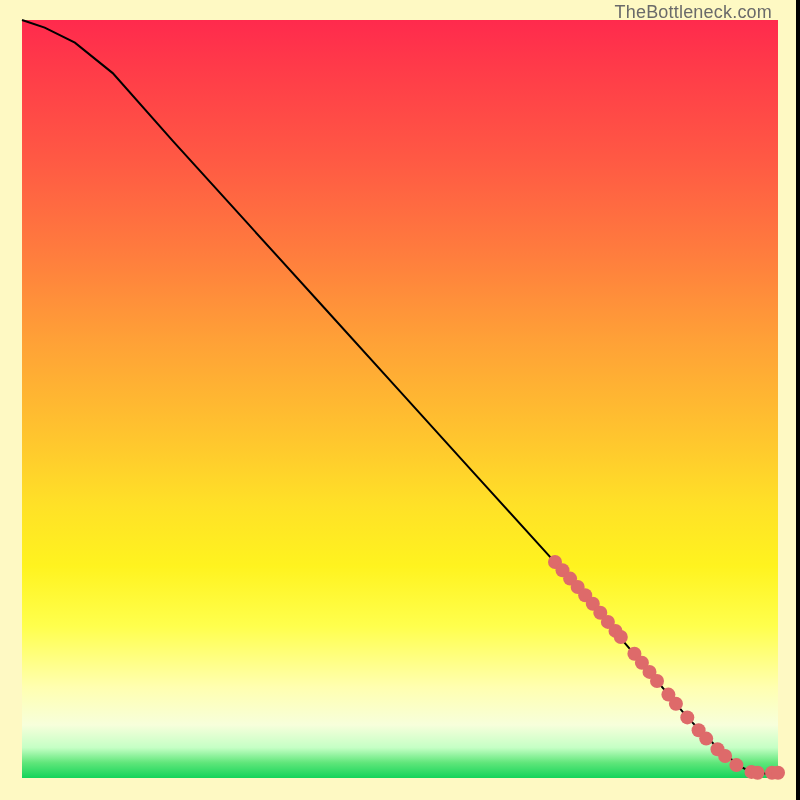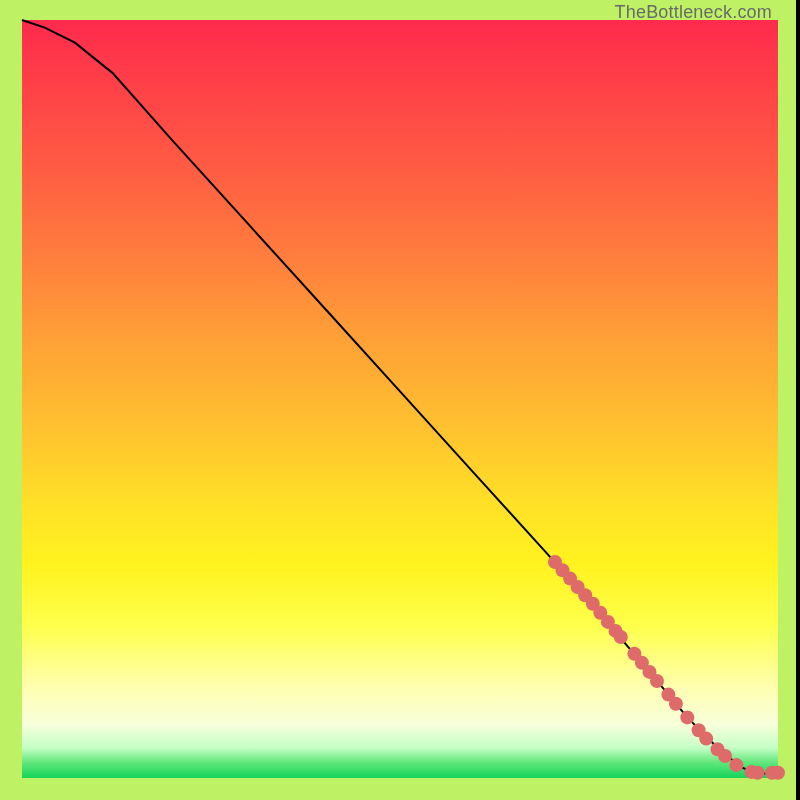--- a/index.html
+++ b/index.html
@@ -8,21 +8,21 @@
     width: 800px;
     height: 800px;
     overflow: hidden;
     background: #000;
     font-family: Arial, Helvetica, sans-serif;
   }
   .frame {
     position: relative;
     width: 796px;
     height: 800px;
-    background: #bef264;
+    background: #fef9c3;
   }
   .plot-area {
     position: absolute;
     left: 22px;
     top: 20px;
     width: 756px;
     height: 758px;
     
     background: linear-gradient(
       to bottom,

